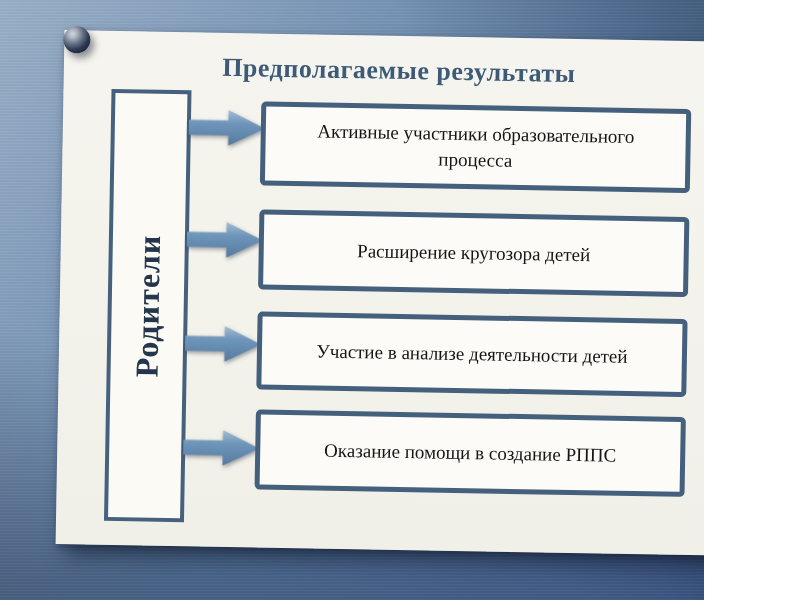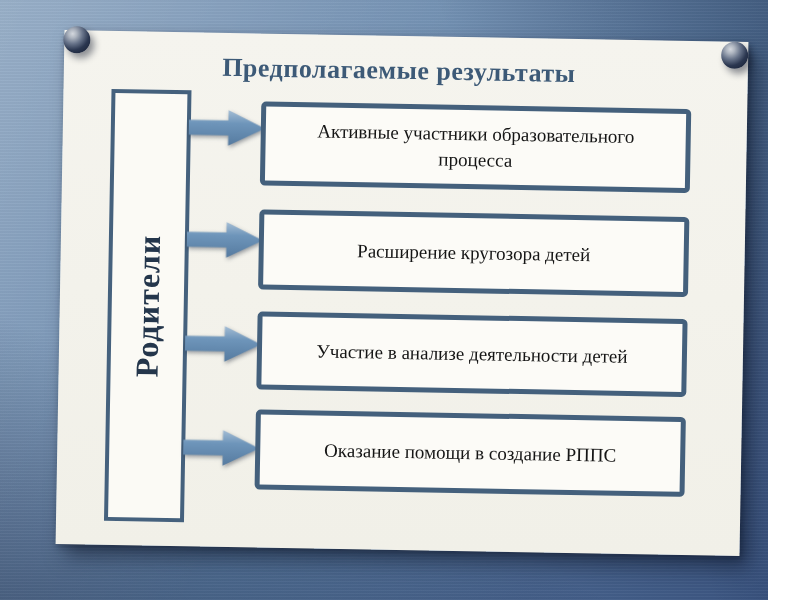--- a/index.html
+++ b/index.html
@@ -1,19 +1,19 @@
 <!DOCTYPE html>
 <html><head>
 <meta charset="utf-8">
 <style>
   html,body{margin:0;padding:0;}
   body{width:800px;height:600px;overflow:hidden;font-family:"Liberation Serif",serif;}
 
   .stage{
-    position:relative;width:768px;height:600px;overflow:hidden;
+    position:relative;width:704px;height:600px;overflow:hidden;
     background:
       repeating-linear-gradient(0deg, rgba(255,255,255,0.035) 0 1px, rgba(0,0,0,0.025) 1px 3px),
       linear-gradient(245deg, rgba(5,15,45,0.30), rgba(0,0,0,0) 32%),
       linear-gradient(25deg,  rgba(8,18,48,0.38), rgba(0,0,0,0) 30%),
       linear-gradient(115deg, rgba(255,255,255,0.12), rgba(255,255,255,0) 45%),
       linear-gradient(135deg, #8ba5c1 0%, #7290b2 35%, #5d7ea4 58%, #47628c 82%, #3a5480 100%);
   }
 
   .paper{
     position:absolute;left:60px;top:36px;width:684px;height:514px;

